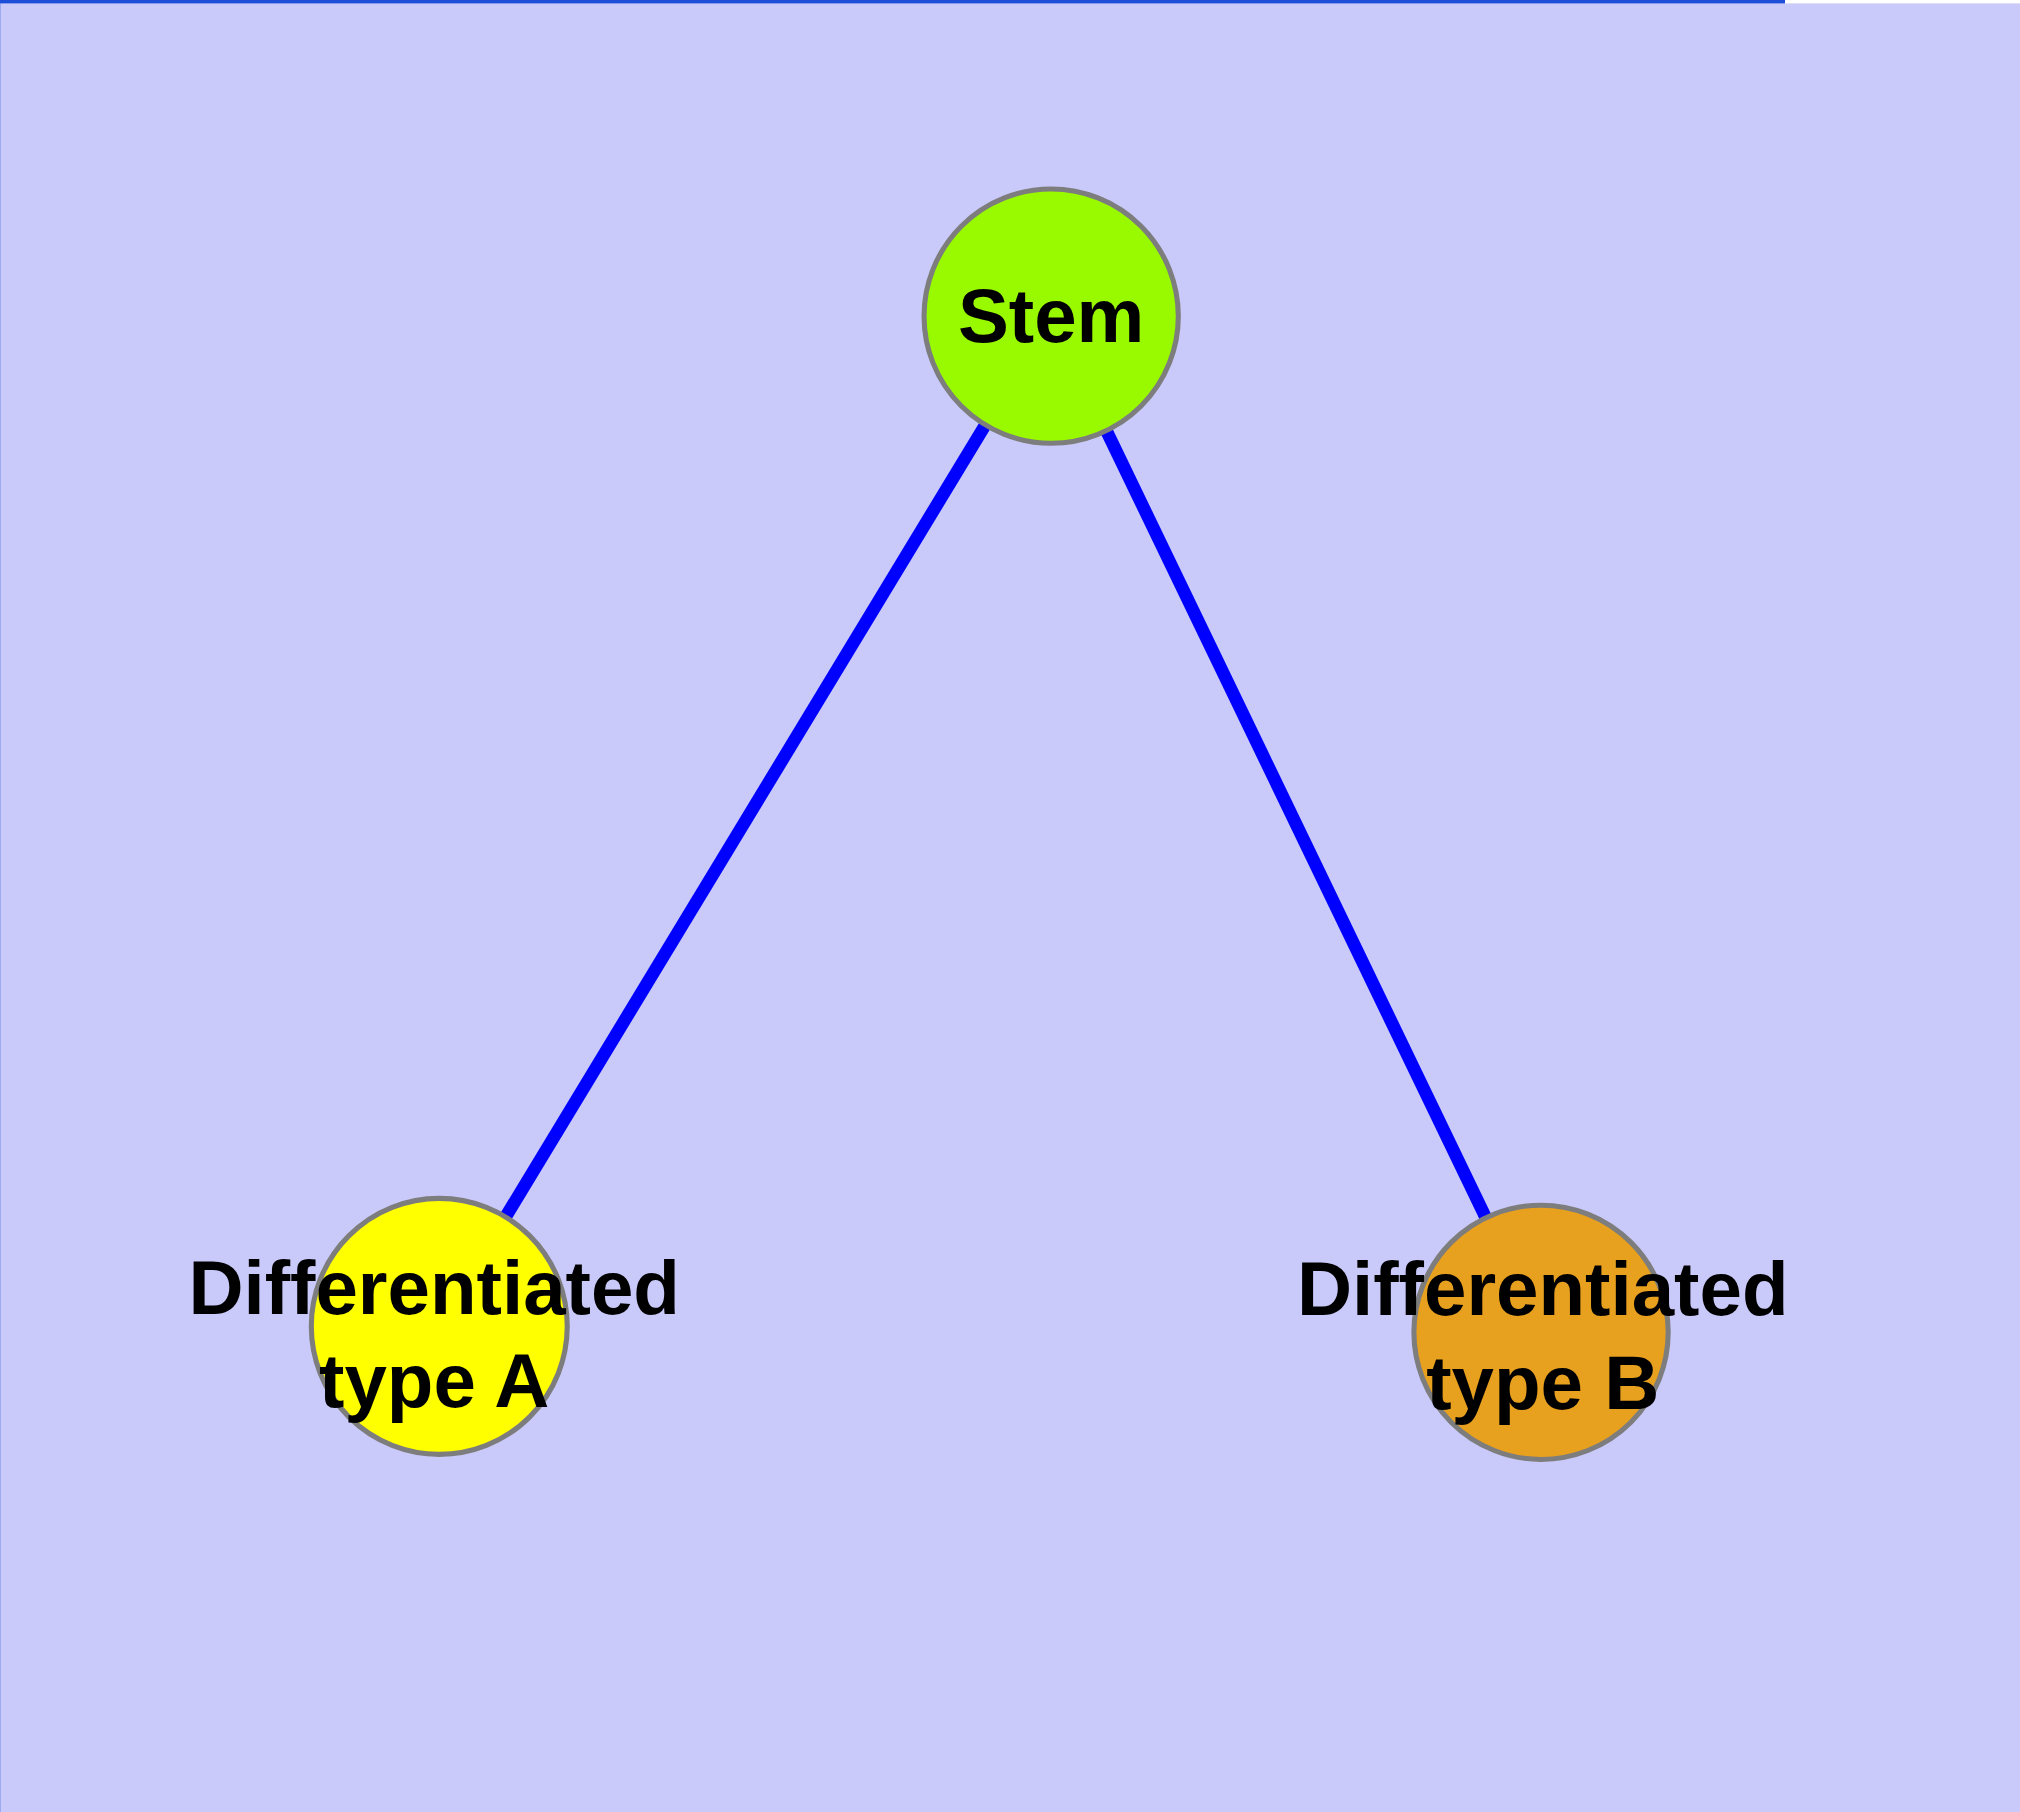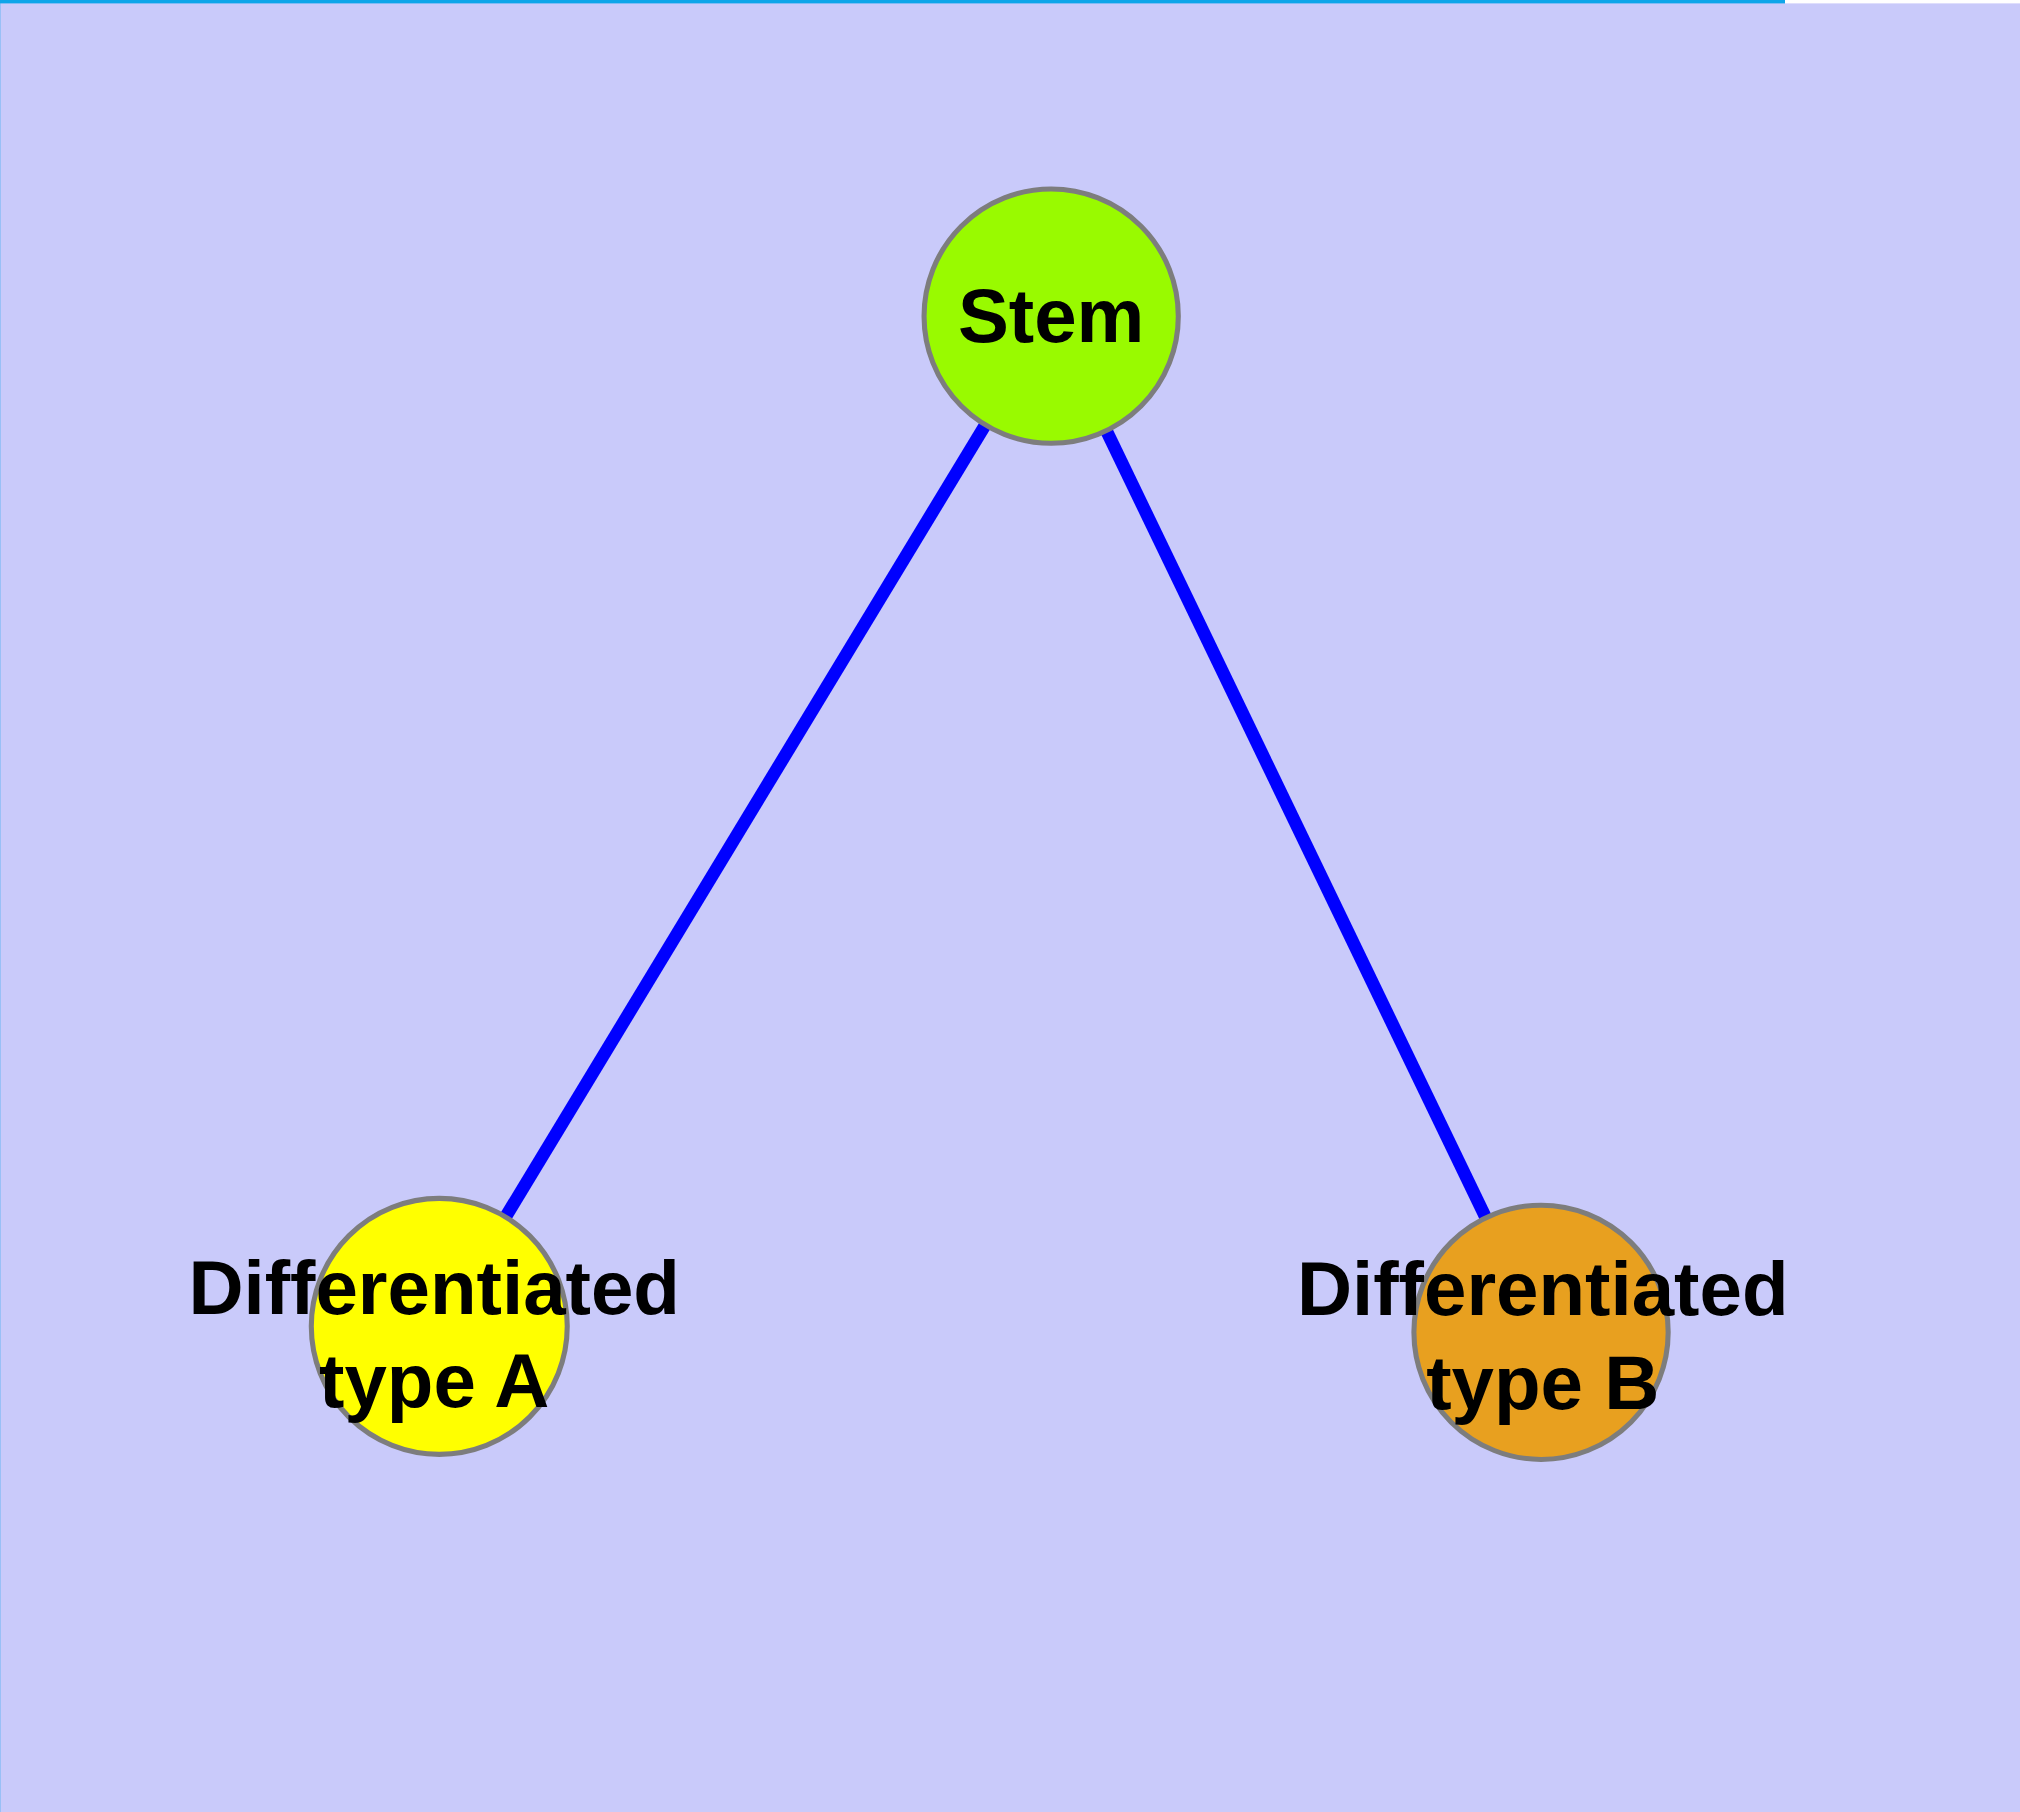--- a/index.html
+++ b/index.html
@@ -4,21 +4,21 @@
 <style>
   html, body {
     margin: 0;
     padding: 0;
     background: #ffffff;
   }
   .stage {
     width: 1785px;
     height: 1812px;
     position: relative;
-    background: #0ea5e9;
+    background: #1d4ed8;
   }
   svg.diagram {
     display: block;
     width: 2021px;
     height: 1812px;
   }
   svg.diagram text {
     font-family: "Liberation Sans", sans-serif;
     font-weight: bold;
     font-size: 90px;

